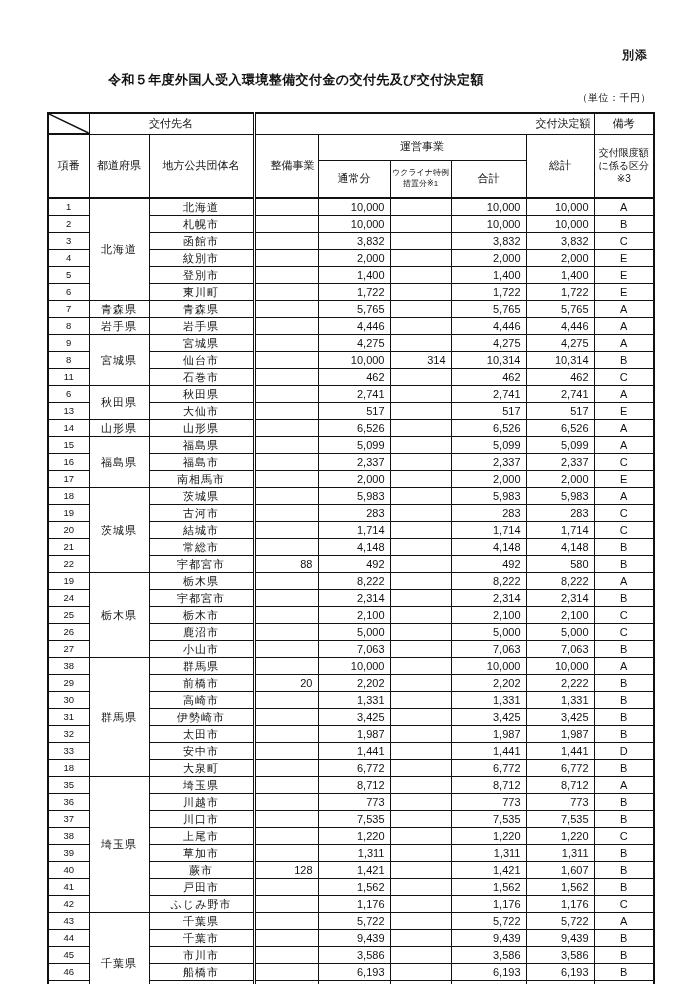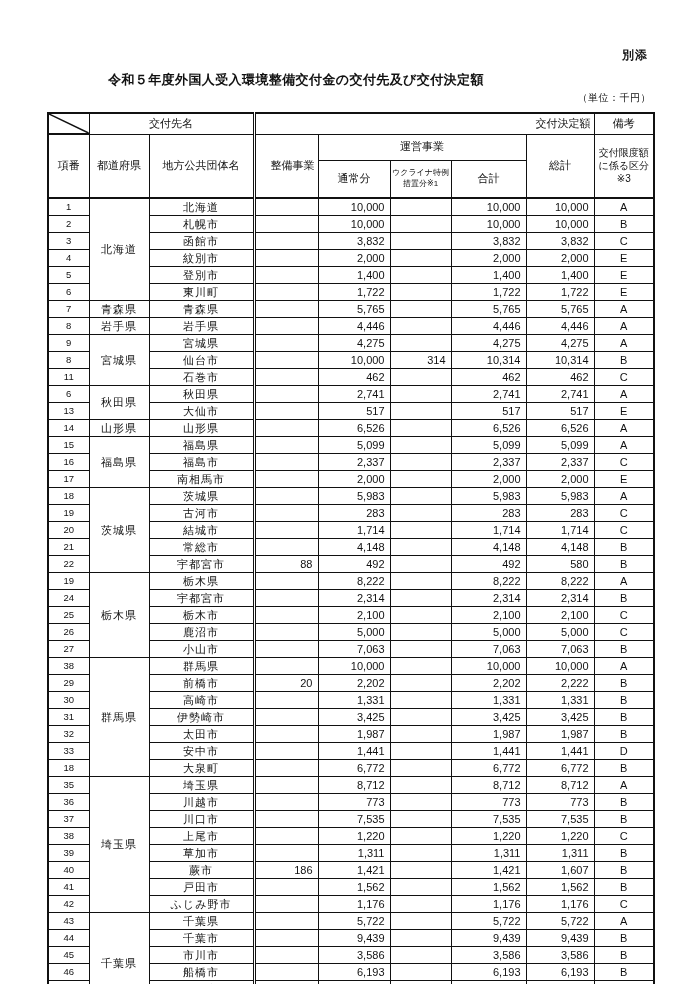--- a/index.html
+++ b/index.html
@@ -512,21 +512,21 @@
           <td class="col-num dbl-left"></td>
           <td class="col-num">1,311</td>
           <td class="col-num"></td>
           <td class="col-num">1,311</td>
           <td class="col-num">1,311</td>
           <td class="col-kubun">B</td>
         </tr>
         <tr>
           <td class="col-no">40</td>
           <td class="col-muni">蕨市</td>
-          <td class="col-num dbl-left">186</td>
+          <td class="col-num dbl-left">128</td>
           <td class="col-num">1,421</td>
           <td class="col-num"></td>
           <td class="col-num">1,421</td>
           <td class="col-num">1,607</td>
           <td class="col-kubun">B</td>
         </tr>
         <tr>
           <td class="col-no">41</td>
           <td class="col-muni">戸田市</td>
           <td class="col-num dbl-left"></td>

